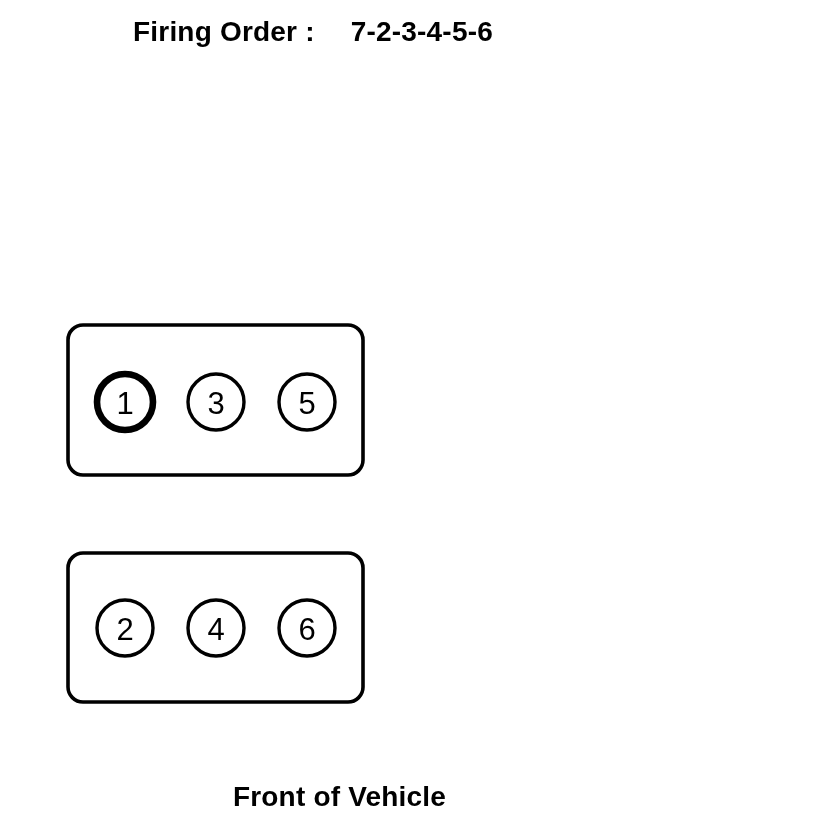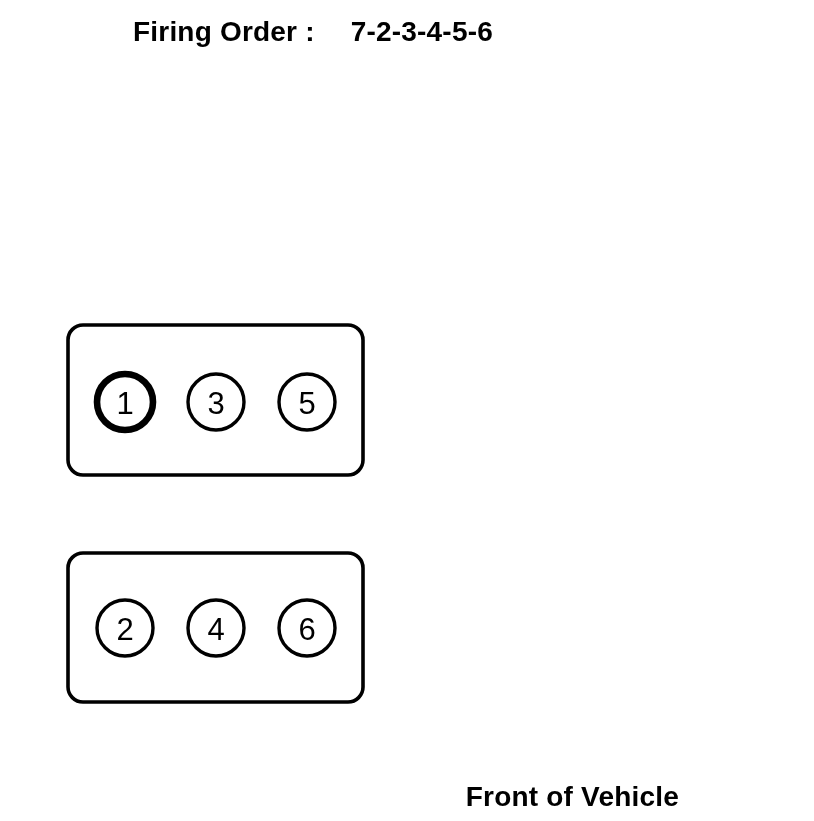--- a/index.html
+++ b/index.html
@@ -88,21 +88,21 @@
     text-anchor: middle;
     dominant-baseline: central;
   }
 
   
   .footer-caption {
     position: absolute;
     left: 0;
     top: 780px;
     width: 679px;
-    text-align: right;
+    text-align: center;
     font-size: 28px;
     font-weight: bold;
     line-height: 34px;
     letter-spacing: 0.2px;
   }
 </style>
 </head>
 <body>
 
 <div id="page-root">

